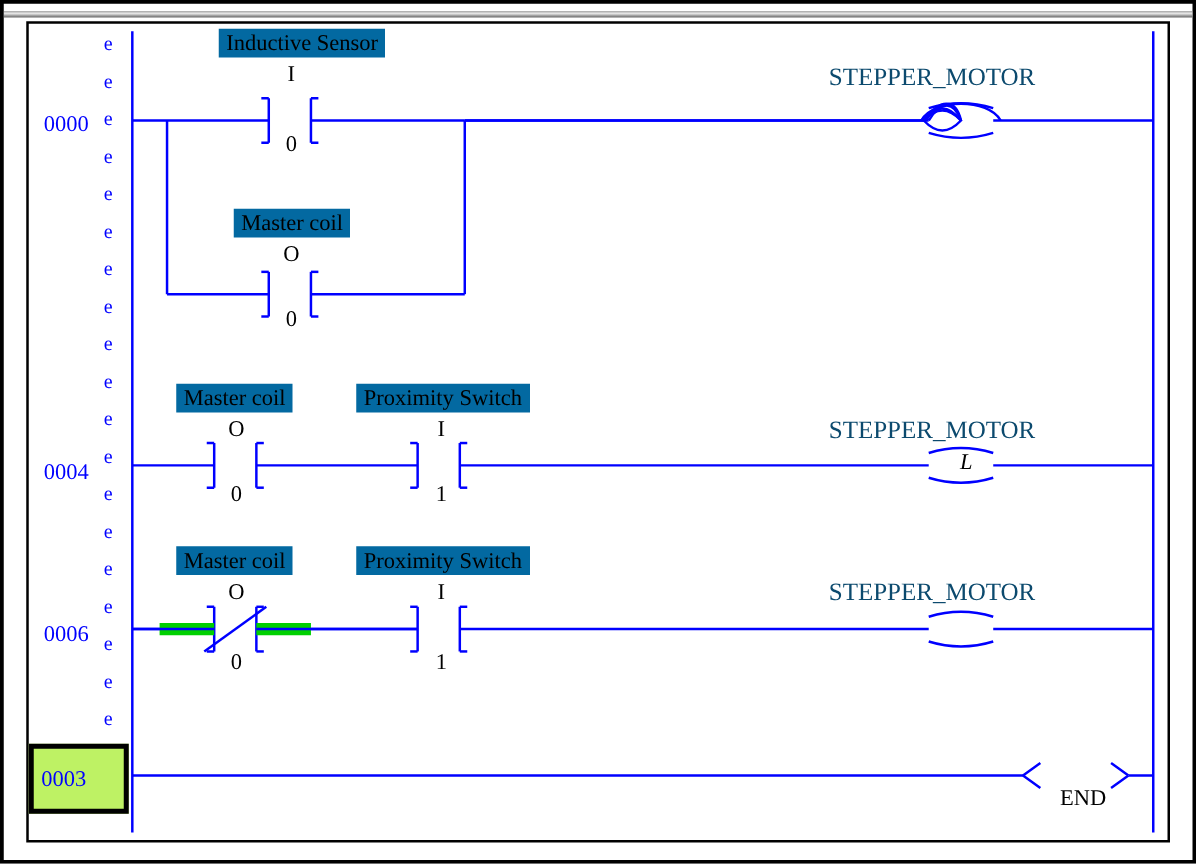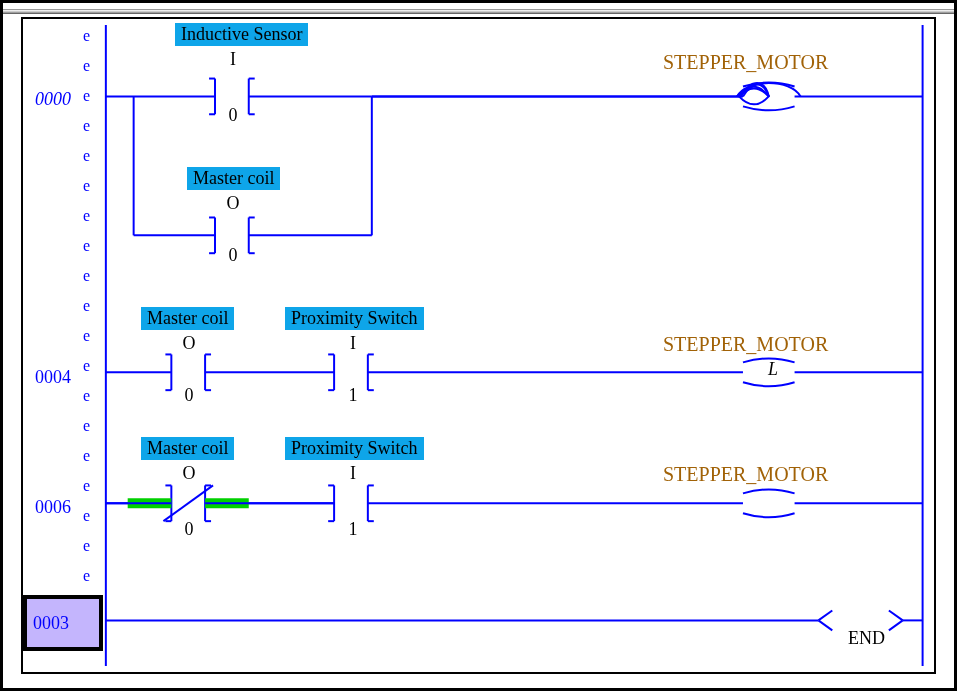--- a/index.html
+++ b/index.html
@@ -49,64 +49,64 @@
     font-family: "Times New Roman", serif;
   }
   .gutter-e {
     position: absolute;
     color: #0000ff;
     font-size: 16px;
     font-family: "Times New Roman", serif;
   }
   .tag-label {
     position: absolute;
-    background: #0ea5e9;
+    background: #0369a1;
     color: #000;
     font-size: 18px;
     padding: 1px 6px;
     white-space: nowrap;
     font-family: "Times New Roman", serif;
   }
   .io-label {
     position: absolute;
     color: #000;
     font-size: 18px;
     font-family: "Times New Roman", serif;
     text-align: center;
     white-space: nowrap;
   }
   .big-label {
     position: absolute;
-    color: #a16207;
+    color: #0c4a6e;
     font-size: 20px;
     font-family: "Times New Roman", serif;
     white-space: nowrap;
   }
   .redbox {
     position: absolute;
-    background: #c4b5fd;
+    background: #bef264;
     border: 4px solid #000;
     color: #0000ff;
     font-size: 18px;
     display: flex;
     align-items: center;
     justify-content: flex-start;
     padding-left: 6px;
     font-family: "Times New Roman", serif;
     box-sizing: border-box;
   }
 </style>
 </head>
 <body>
 
 <div class="frame">
   <div class="topbar"></div>
   <div class="inner">
 
-    <div class="rungnum" style="left:12px; top:70px;font-style:italic;">0000</div>
+    <div class="rungnum" style="left:12px; top:70px;">0000</div>
     <div class="rungnum" style="left:12px; top:348px;">0004</div>
     <div class="rungnum" style="left:12px; top:478px;">0006</div>
 
     <div class="gutter-e" style="left:60px; top:8px;">e</div>
     <div class="gutter-e" style="left:60px; top:38px;">e</div>
     <div class="gutter-e" style="left:60px; top:68px;">e</div>
     <div class="gutter-e" style="left:60px; top:98px;">e</div>
     <div class="gutter-e" style="left:60px; top:128px;">e</div>
     <div class="gutter-e" style="left:60px; top:158px;">e</div>
     <div class="gutter-e" style="left:60px; top:188px;">e</div>

